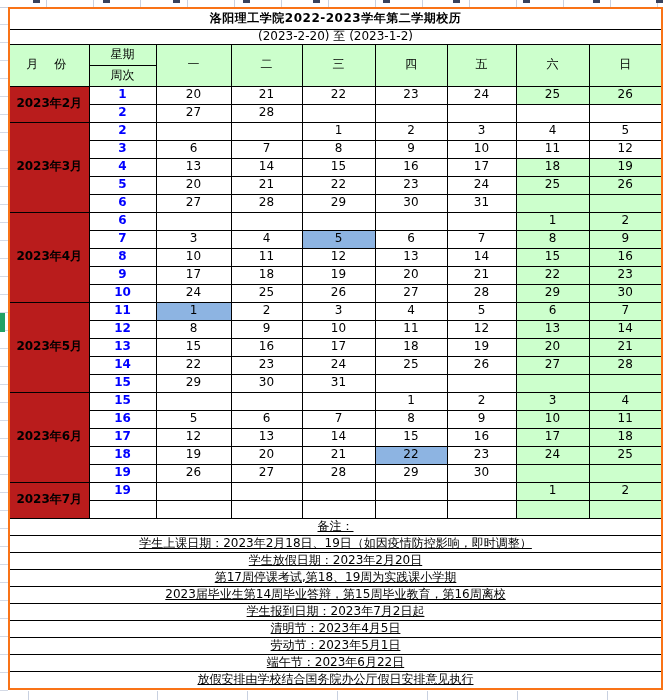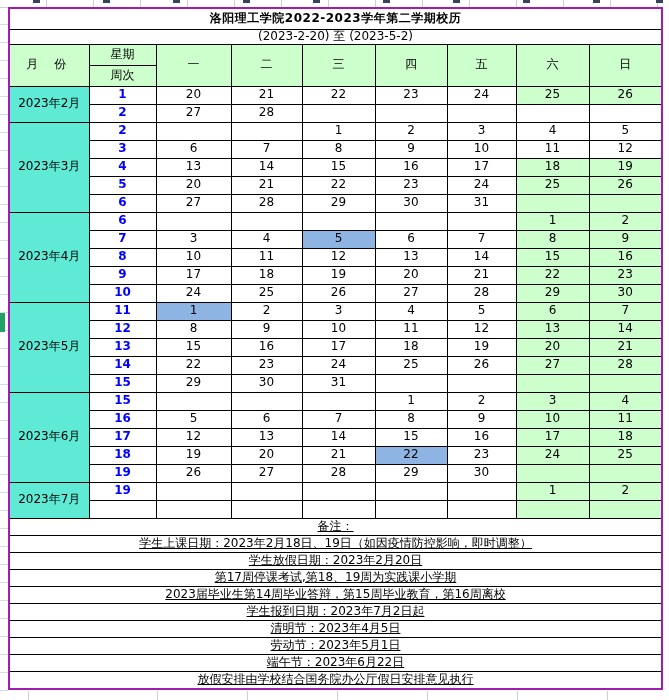--- a/index.html
+++ b/index.html
@@ -13,32 +13,32 @@
   .top-strip i{position:absolute;top:0;width:7px;height:3px;background:#39425c;}
   .left-strip{position:absolute;left:0;top:7px;width:8px;height:685px;
     background:repeating-linear-gradient(to bottom,transparent 0,transparent 17px,#d4dae6 17px,#d4dae6 18px);}
   .bottom-strip{position:absolute;left:0;top:691px;width:669px;height:9px;background:#fff;
     background-image:repeating-linear-gradient(to right,transparent 0,transparent 89px,#c9d1e0 89px,#c9d1e0 90px);
     background-position:68px 0;}
   .right-strip{position:absolute;left:661px;top:7px;width:8px;height:684px;background:#fff;}
   .active-row-marker{position:absolute;left:0;top:313px;width:5px;height:19px;background:#21A366;}
 
   table.cal{position:absolute;left:8px;top:7px;border-collapse:collapse;table-layout:fixed;
-    border:2px solid #a21caf;background:#fff;}
+    border:2px solid #f97316;background:#fff;}
   table.cal td{border:1px solid #000;padding:0;text-align:center;vertical-align:middle;
     font-size:12px;line-height:1.15;white-space:nowrap;overflow:hidden;}
 
   td.title-cell{height:20px;font-size:17px;font-weight:bold;letter-spacing:.5px;}
   td.subtitle-cell{height:13px;font-size:12px;}
   .hdr{background:#CCFFCC;font-size:13px;}
   td.month-hdr{height:20px;letter-spacing:6px;}
   td.week-hdr{height:20px;}
   td.day-hdr{height:20px;}
 
-  td.month-cell{font-weight:normal;font-size:13px;vertical-align:top;line-height:17px;background:#5eead4;}
+  td.month-cell{font-weight:bold;font-size:13px;vertical-align:top;line-height:17px;background:#b91c1c;}
   td.week-cell{color:#0000FF;font-weight:bold;height:17px;}
   td.day-cell{height:17px;}
   td.g{background:#CCFFCC;}
   td.b{background:#8DB4E2;}
 
   td.note-cell{height:16px;text-align:left;padding-left:3px;font-size:12.5px;text-decoration:underline;}
 </style>
 </head>
 <body>
 
@@ -70,21 +70,21 @@
       <col style="width:72px">
         <col style="width:69px">
         <col style="width:73px">
         <col style="width:73px">
     </colgroup>
     <thead>
       <tr>
         <td class="title-cell" colspan="9">洛阳理工学院2022-2023学年第二学期校历</td>
       </tr>
       <tr>
-        <td class="subtitle-cell" colspan="9">(2023-2-20) 至 (2023-5-2)</td>
+        <td class="subtitle-cell" colspan="9">(2023-2-20) 至 (2023-1-2)</td>
       </tr>
       <tr>
         <td class="hdr month-hdr" rowspan="2">月 份</td>
         <td class="hdr week-hdr">星期</td>
         <td class="hdr day-hdr" rowspan="2">一</td>
         <td class="hdr day-hdr" rowspan="2">二</td>
         <td class="hdr day-hdr" rowspan="2">三</td>
         <td class="hdr day-hdr" rowspan="2">四</td>
         <td class="hdr day-hdr" rowspan="2">五</td>
         <td class="hdr day-hdr" rowspan="2">六</td>

